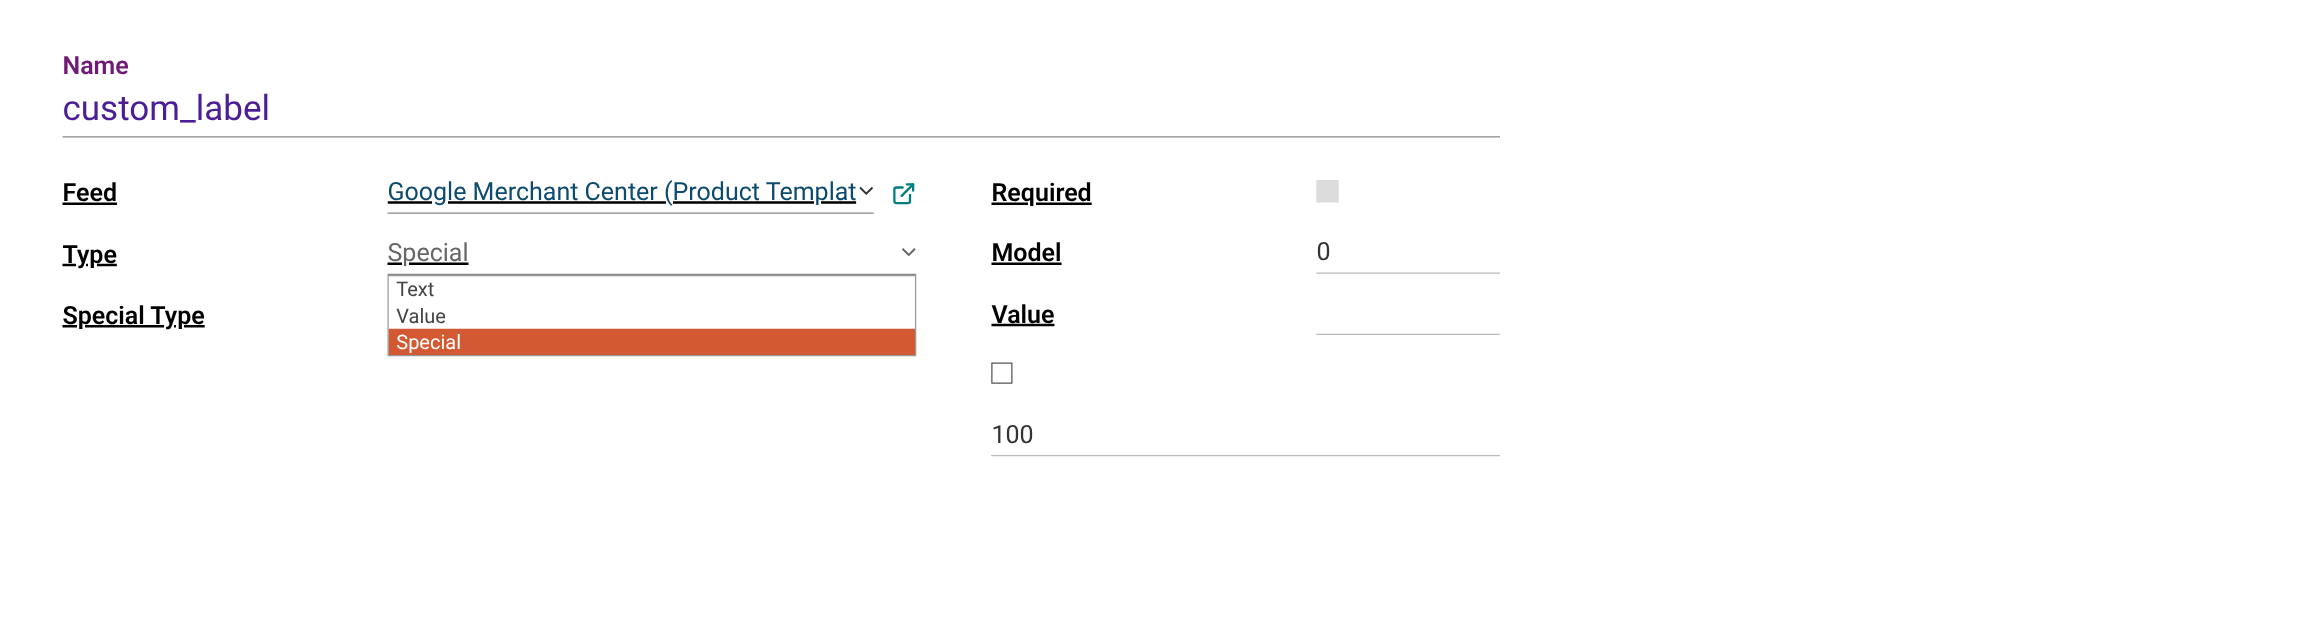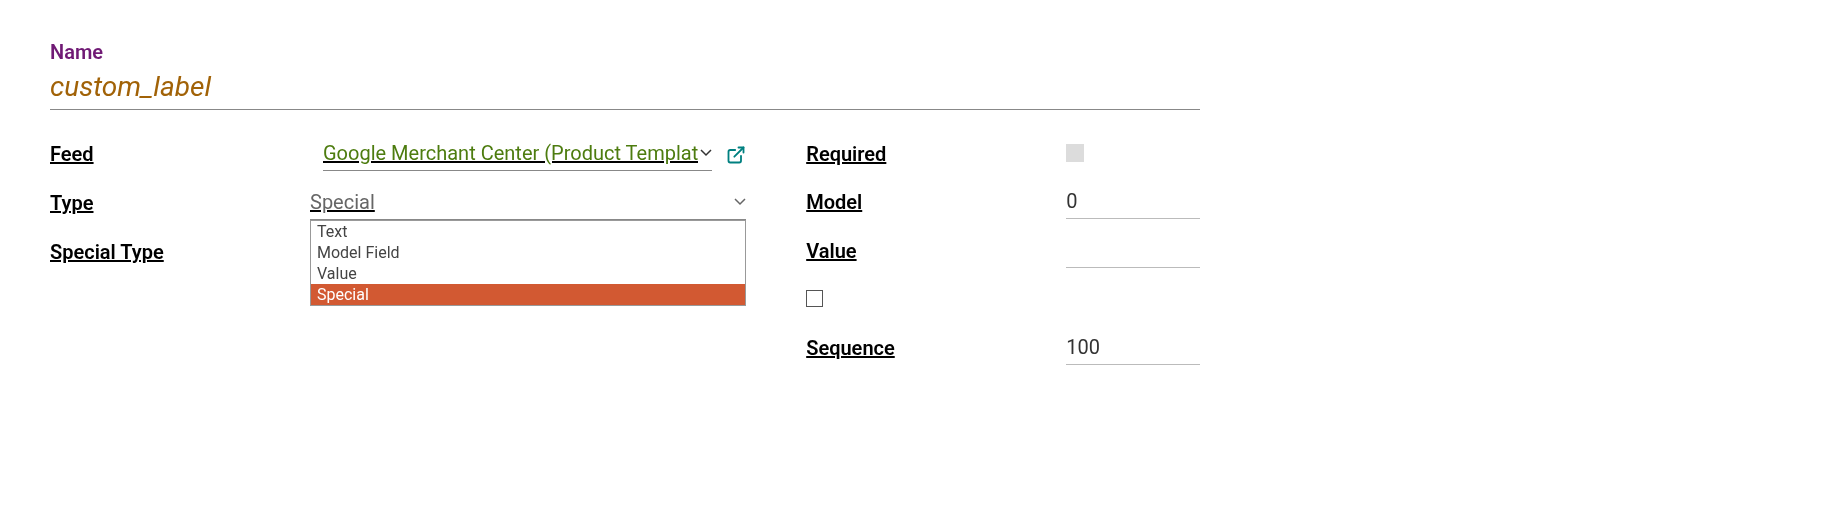--- a/index.html
+++ b/index.html
@@ -22,29 +22,28 @@
     }
     .name-label {
       font-size: 20px;
       font-weight: 600;
       color: #701a75;
       display: block;
       margin-bottom: 4px;
     }
     .name-input {
       font-size: 28px;
-      color: #a16207;
+      color: #4c1d95;
       border: none;
       border-bottom: 1px solid #888;
       width: 100%;
       padding: 2px 0 6px 0;
       outline: none;
       font-family: inherit;
       background: transparent;
-      font-style: italic;
     }
     .columns {
       display: flex;
       gap: 60px;
       text-decoration: underline;
     }
     .left-col, .right-col {
       flex: 1;
     }
     .field-row {
@@ -71,25 +70,24 @@
       gap: 14px;
     }
     .feed-select {
       flex: 1;
       display: flex;
       align-items: center;
       justify-content: space-between;
       border-bottom: 1px solid #888;
       padding: 3px 0 5px 0;
       font-size: 20px;
-      color: #4d7c0f;
+      color: #0c4a6e;
       cursor: pointer;
       white-space: nowrap;
       overflow: hidden;
-      margin-left: 13px;
     }
     .feed-text {
       overflow: hidden;
       text-overflow: clip;
       white-space: nowrap;
     }
     .caret {
       flex-shrink: 0;
       margin-left: 2px;
     }
@@ -201,21 +199,20 @@
           <div class="type-select">
             <span>Special</span>
             <span class="caret">
               <svg width="12" height="8" viewBox="0 0 12 8">
                   <path d="M1 1 L6 6 L11 1" fill="none" stroke="#666" stroke-width="1.5"></path>
                 </svg>
             </span>
           </div>
           <div class="dropdown">
             <div class="dropdown-option">Text</div>
-            <div class="dropdown-option">Model Field</div>
             <div class="dropdown-option">Value</div>
             <div class="dropdown-option selected">Special</div>
           </div>
         </div>
       </div>
 
       <div class="field-row">
         <div class="field-label">Special Type</div>
         <div class="field-value"></div>
       </div>
@@ -245,21 +242,20 @@
         </div>
       </div>
 
       <div class="field-row">
         <div class="field-value">
           <span class="checkbox"></span>
         </div>
       </div>
 
       <div class="field-row">
-        <div class="field-label">Sequence</div>
         <div class="field-value">
           <input type="text" class="text-input" value="100" style="">
         </div>
       </div>
 
     </div>
   </div>
 
 </div>
 

